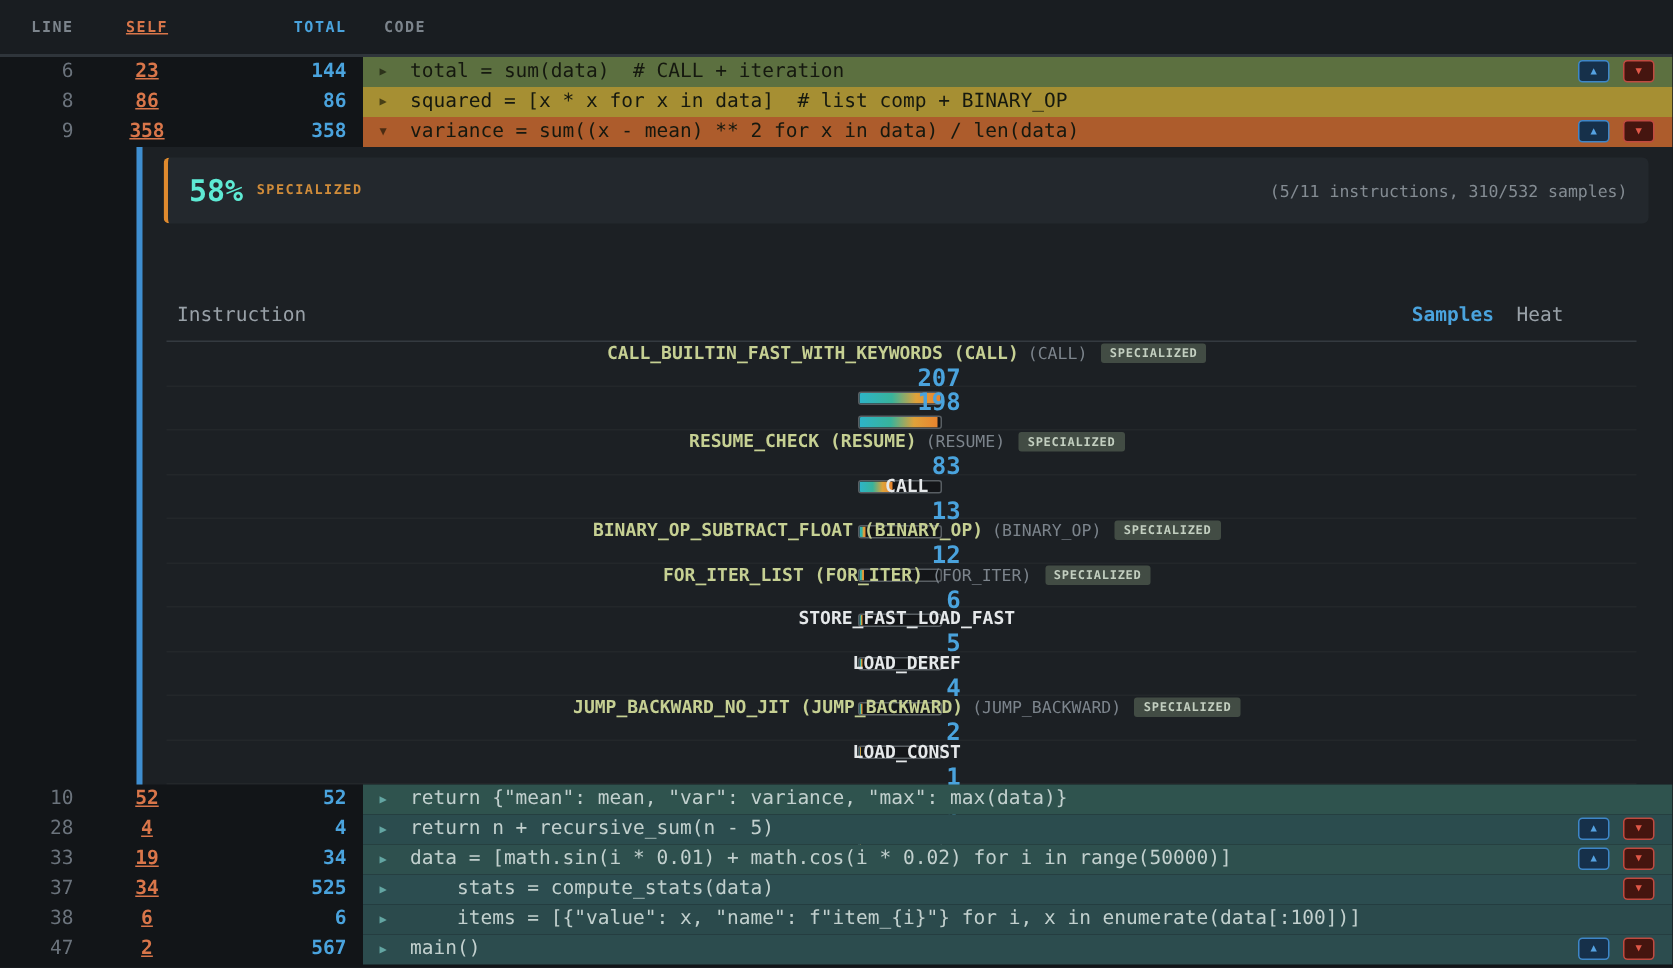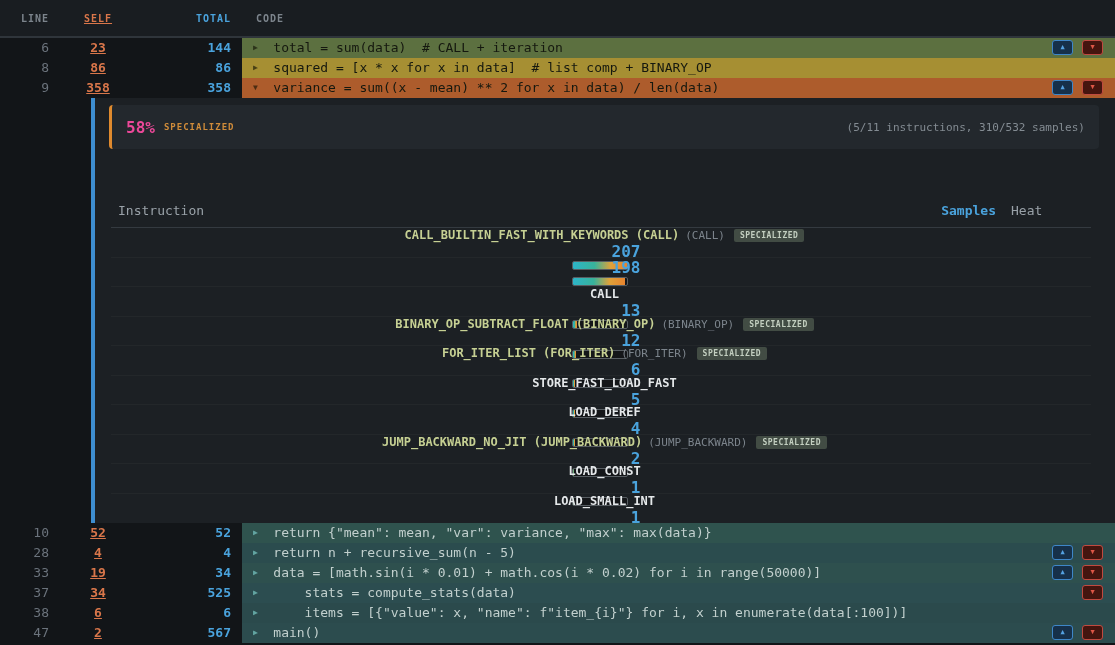--- a/index.html
+++ b/index.html
@@ -33,21 +33,21 @@
          font-size:7px; line-height:13px; text-align:center; cursor:pointer; }
   .btn.up   { right:42px; background:#16304a; border:1px solid #3e86c8; color:#55a2e2; }
   .btn.down { right:12px; background:#45150f; border:1px solid #c04a40; color:#e05848; }
 
   
   .panel { margin-left:91px; height:425px; background:#1c2024;
            border-left:4px solid #3e8ed0; padding-top:7px; }
   .summary { margin:0 16px 10px 14px; height:44px; background:#23282d;
              border-left:3px solid #df8a2e; border-radius:4px;
              display:flex; align-items:center; padding:0 14px; }
-  .pct { font-size:16px; font-weight:bold; color:#ec4899; }
+  .pct { font-size:20px; font-weight:bold; color:#5eead4; }
   .pct-label { font-size:9px; letter-spacing:1px; color:#d08c3a; margin-left:9px;
                font-weight:bold; }
   .summary-right { margin-left:auto; font-size:11px; color:#848c93; }
 
   .itable { margin:0 24px 0 16px; }
   .ihead { display:flex; align-items:flex-end; padding:0 0 9px 7px; height:31px;
            border-bottom:1px solid #343a40; font-size:13px; color:#99a1a8;margin-top:48px; }
   .h-instr { flex:1; }
   .h-samples { width:72px; text-align:right; color:#4aa3dd; font-weight:bold; }
   .h-heat { width:80px; margin-left:15px; }
@@ -137,20 +137,29 @@
       </div>
       <div class="irow">
         <div class="isamples">198</div>
         <div class="iheat">
             <div class="track">
               <div class="fill" style="width: 96%;"></div>
             </div>
           </div>
       </div>
       <div class="irow">
+        <div class="iname"><span class="nm spec">RESUME_CHECK (RESUME)</span><span class="base">(RESUME)</span><span class="badge">SPECIALIZED</span></div>
+        <div class="isamples">83</div>
+        <div class="iheat">
+            <div class="track">
+              <div class="fill" style="width: 40%;"></div>
+            </div>
+          </div>
+      </div>
+      <div class="irow">
         <div class="iname"><span class="nm">CALL</span></div>
         <div class="isamples">13</div>
         <div class="iheat">
             <div class="track">
               <div class="fill" style="width: 7%;"></div>
             </div>
           </div>
       </div>
       <div class="irow">
         <div class="iname"><span class="nm spec">BINARY_OP_SUBTRACT_FLOAT (BINARY_OP)</span><span class="base">(BINARY_OP)</span><span class="badge">SPECIALIZED</span></div>

